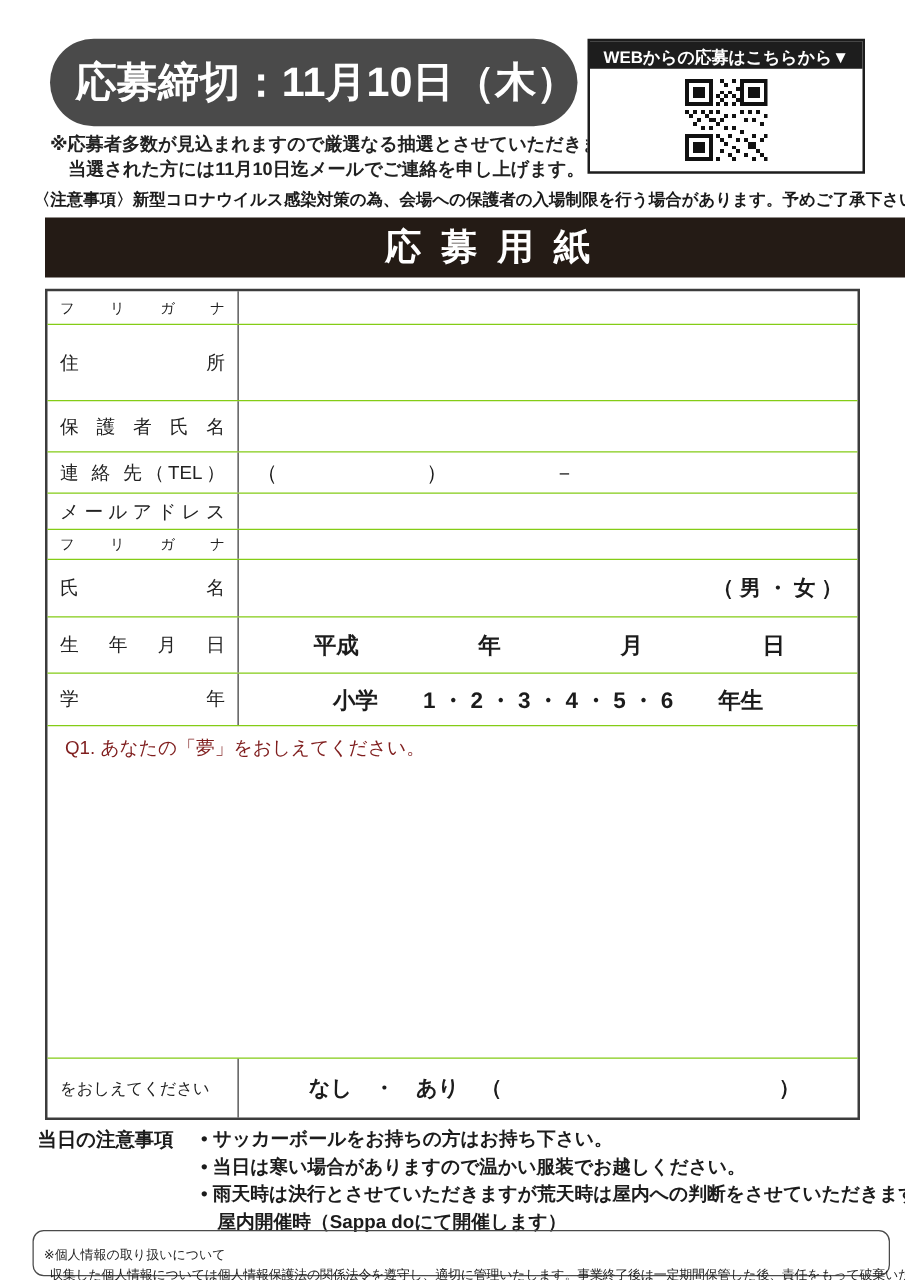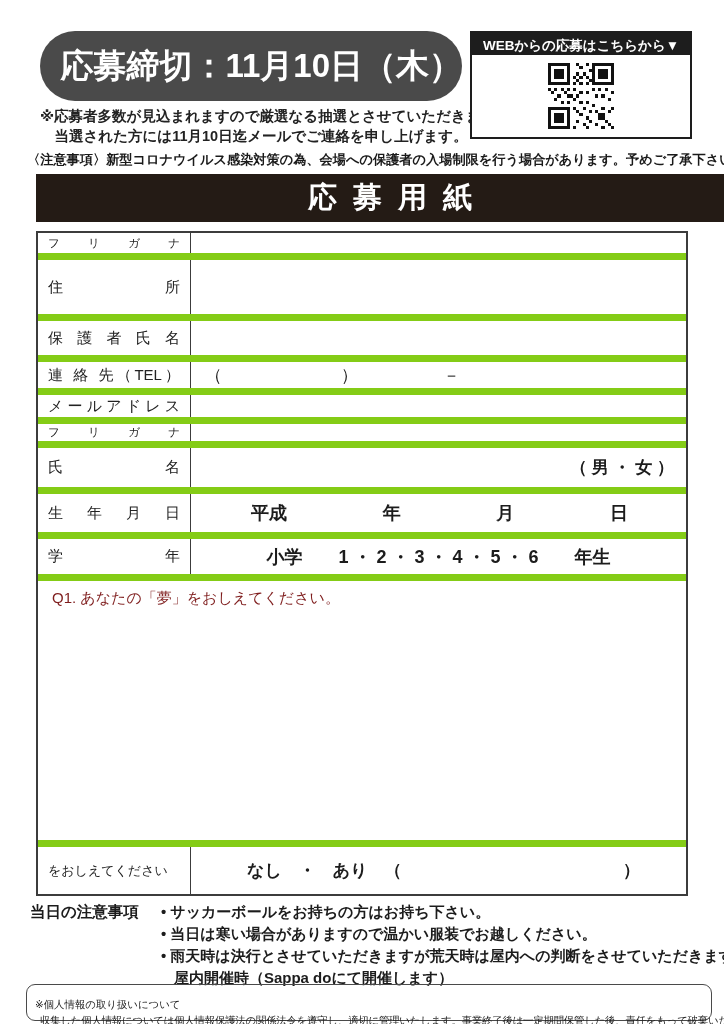--- a/index.html
+++ b/index.html
@@ -32,21 +32,21 @@
   .title-bar{
     position:absolute;left:36px;top:174px;width:708px;height:48px;background:#241b15;
     color:#fff;display:flex;align-items:center;justify-content:center;
     font-size:29px;font-weight:bold;letter-spacing:16px;text-indent:16px;box-sizing:border-box;
   }
   
   .table{
     position:absolute;left:36px;top:231px;width:652px;
     border:2px solid #3c3c3c;background:#fff;box-sizing:border-box;
   }
-  .row{display:flex;border-bottom:7px solid #84cc16;box-sizing:border-box;}
+  .row{display:flex;border-bottom:1px solid #84cc16;box-sizing:border-box;}
   .row:last-child{border-bottom:none;}
   .cell{box-sizing:border-box;}
   .label{
     flex:0 0 153px;width:153px;border-right:1px solid #3c3c3c;
     display:flex;align-items:center;padding:0 10px;
   }
   .jl{width:100%;text-align:justify;text-align-last:justify;font-size:15px;color:#222;white-space:nowrap;}
   .sm .jl{font-size:11.5px;}
   .teamlbl .jl{font-size:13px;text-align-last:left;}
   .value{flex:1;display:flex;align-items:center;position:relative;}

